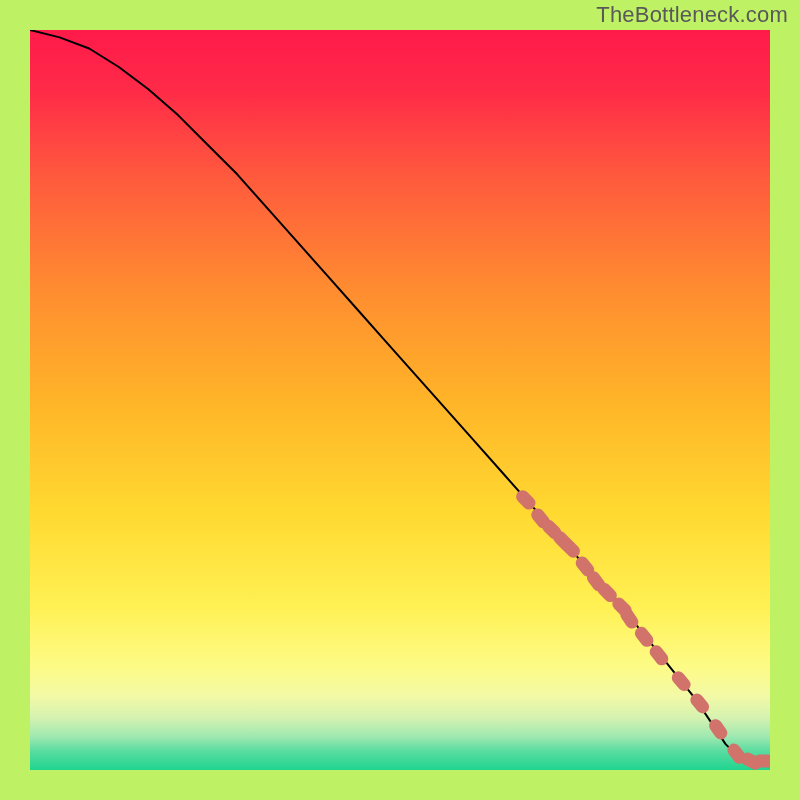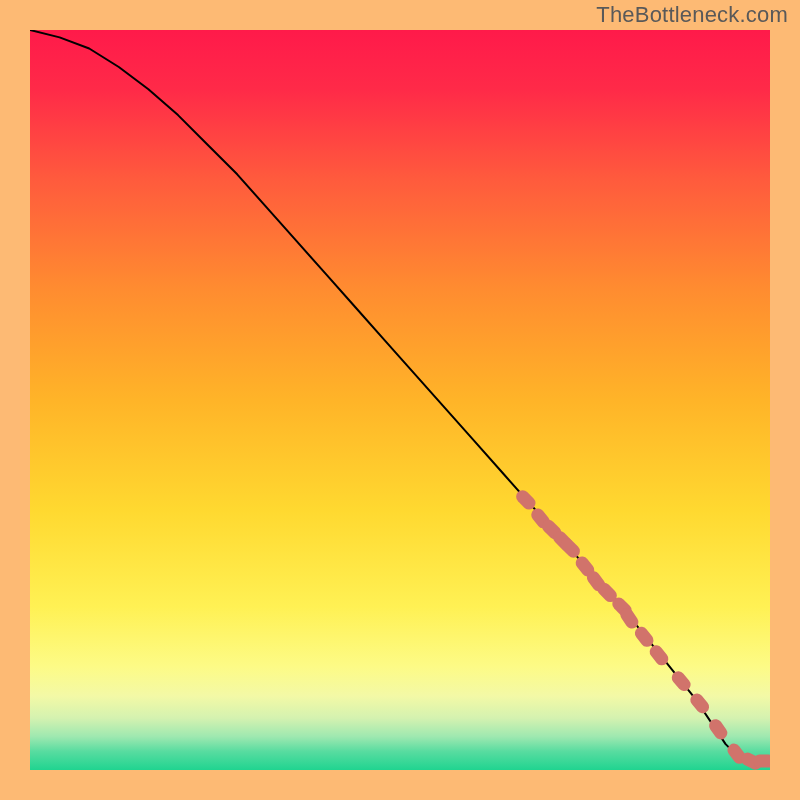--- a/index.html
+++ b/index.html
@@ -8,21 +8,21 @@
     width: 800px;
     height: 800px;
     background: #000;
     overflow: hidden;
     font-family: Arial, Helvetica, sans-serif;
   }
   .frame {
     position: relative;
     width: 800px;
     height: 800px;
-    background: #fdba74;
+    background: #bef264;
   }
   .watermark {
     position: absolute;
     top: 2px;
     right: 12px;
     color: #595959;
     font-size: 22px;
     font-weight: 500;
     letter-spacing: 0.2px;
     white-space: nowrap;

